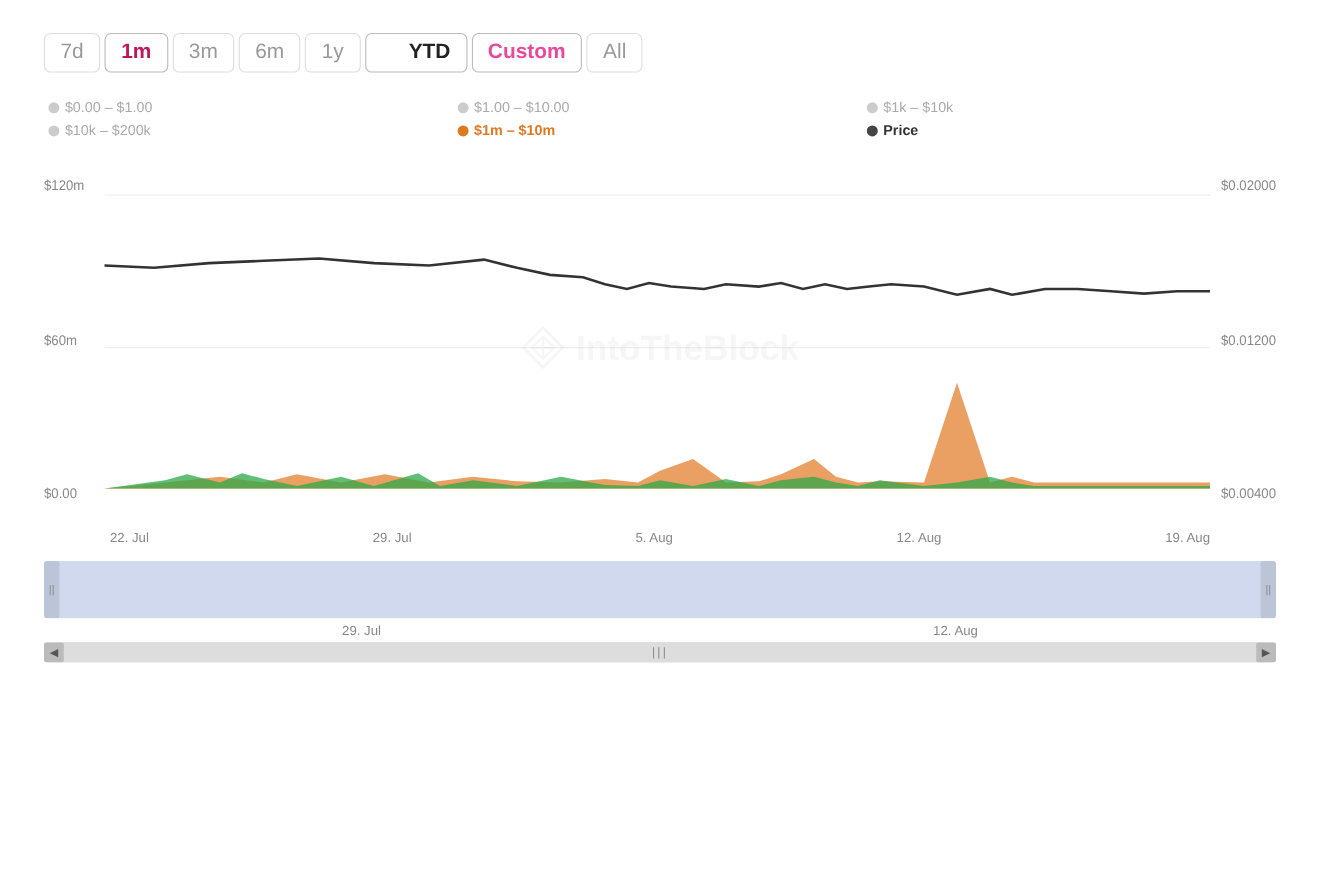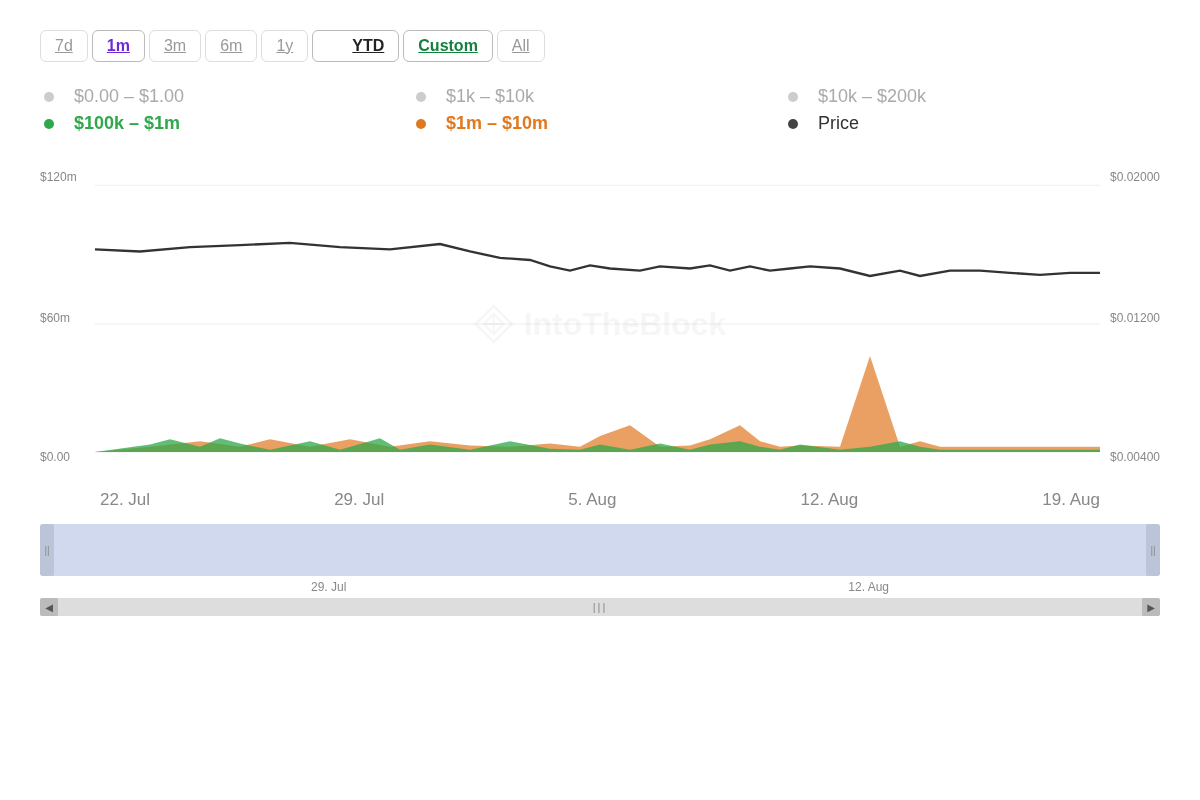--- a/index.html
+++ b/index.html
@@ -20,64 +20,63 @@
       display: flex;
       gap: 4px;
       align-items: center;
       margin-bottom: 24px;
     }
     .time-btn {
       padding: 6px 14px;
       border-radius: 6px;
       border: 1.5px solid #ddd;
       background: #fff;
-      font-size: 16px;
+      font-size: 19px;
       color: #999;
       cursor: pointer;
       font-weight: 400;
-      text-decoration: underline;
     }
     .time-btn.active {
       font-weight: 700;
       color: #222;
       border-color: #bbb;
     }
     .time-btn.bold {
       font-weight: 700;
-      color: #6d28d9;
+      color: #be185d;
     }
     .time-btn.ytd {
       font-weight: 700;
       color: #222;
       border: 1.5px solid #bbb;
       padding-left: 39px;
     }
     .time-btn.custom {
       font-weight: 700;
-      color: #15803d;
+      color: #ec4899;
       border: 1.5px solid #bbb;
     }
     
     .legend {
       display: grid;
       grid-template-columns: repeat(3, 1fr);
       gap: 6px 0;
       margin-bottom: 30px;
       padding-left: 4px;
     }
     .legend-item {
       display: flex;
       align-items: center;
-      gap: 20px;
-      font-size: 18px;
+      gap: 5px;
+      font-size: 13px;
       color: #aaa;
     }
     .legend-item.active-green { color: #2ea84a; font-weight: 600; }
     .legend-item.active-orange { color: #e07820; font-weight: 600; text-align: right; }
-    .legend-item.active-dark { color: #333; font-weight: 400; }
+    .legend-item.active-dark { color: #333; font-weight: 700; }
     .legend-dot {
       width: 10px;
       height: 10px;
       border-radius: 50%;
       flex-shrink: 0;
     }
     .dot-gray { background: #ccc; }
     .dot-green { background: #2ea84a; }
     .dot-orange { background: #e07820; }
     .dot-dark { background: #444; }
@@ -107,21 +106,21 @@
       display: flex;
       align-items: center;
       gap: 10px;
     }
     
     .x-axis {
       display: flex;
       justify-content: space-between;
       padding: 6px 60px 0 60px;
       color: #888;
-      font-size: 17px;
+      font-size: 12px;
     }
     
     .navigator-wrapper {
       margin-top: 14px;
       position: relative;
       height: 80px;
     }
     .navigator-bg {
       width: 100%;
       height: 52px;
@@ -215,29 +214,29 @@
     <button class="time-btn">All</button>
   </div>
 
   <div class="legend">
     <div class="legend-item">
       <div class="legend-dot dot-gray"></div>
       <span>$0.00 – $1.00</span>
     </div>
     <div class="legend-item">
       <div class="legend-dot dot-gray"></div>
+      <span>$1.00 – $10.00</span>
+    </div>
+    <div class="legend-item">
+      <div class="legend-dot dot-gray"></div>
       <span>$1k – $10k</span>
     </div>
     <div class="legend-item">
       <div class="legend-dot dot-gray"></div>
       <span>$10k – $200k</span>
-    </div>
-    <div class="legend-item active-green">
-      <div class="legend-dot dot-green"></div>
-      <span>$100k – $1m</span>
     </div>
     <div class="legend-item active-orange">
       <div class="legend-dot dot-orange"></div>
       <span>$1m – $10m</span>
     </div>
     <div class="legend-item active-dark">
       <div class="legend-dot dot-dark"></div>
       <span>Price</span>
     </div>
   </div>

